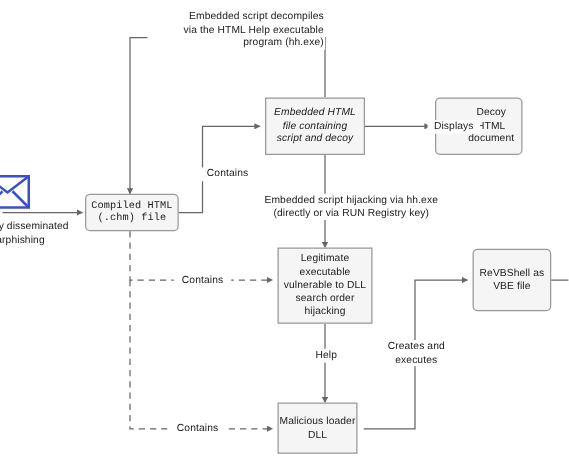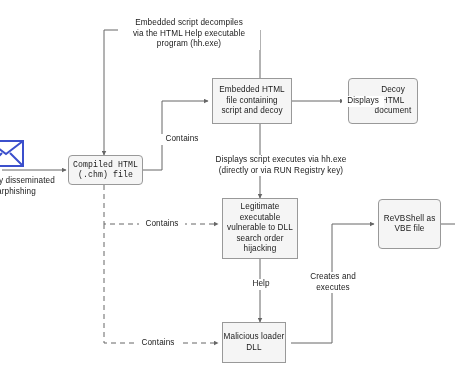--- a/index.html
+++ b/index.html
@@ -104,48 +104,48 @@
 
   <svg class="mail-icon" style="left:-12px; top:140px;" width="40" height="30" viewBox="0 0 40 30" xmlns="http://www.w3.org/2000/svg">
     <rect x="1" y="1" width="34" height="25" fill="#ffffff" stroke="#3b4fcc" stroke-width="2"></rect>
     <path d="M 1 1 L 18 14 L 35 1" fill="none" stroke="#3b4fcc" stroke-width="2"></path>
     <path d="M 1 26 L 14 13 M 35 26 L 22 13" fill="none" stroke="#3b4fcc" stroke-width="2"></path>
   </svg>
 
   <div class="node rounded" style="left:68px; top:155px; width:75px; height:30px;font-family:Liberation Mono, monospace;">Compiled HTML
 (.chm) file</div>
 
-  <div class="node" style="left:212px; top:78px; width:80px; height:46px;">Embedded HTML
+  <div class="node" style="left:212px; top:78px; width:80px; height:46px;font-style:italic;">Embedded HTML
 file containing
 script and decoy</div>
 
   <div class="node rounded" style="left:348px; top:78px; width:70px; height:46px;padding-left:20px;">Decoy HTML
 document</div>
 
   <div class="node rounded" style="left:378px; top:199px; width:63px; height:50px;">ReVBShell as
 VBE file</div>
 
   <div class="node" style="left:222px; top:198px; width:76px; height:61px;">Legitimate
 executable
 vulnerable to DLL
 search order
 hijacking</div>
 
   <div class="node" style="left:222px; top:322px; width:64px; height:41px;">Malicious loader
 DLL</div>
 
-  <div class="edge-label" style="left:118px; top:18px; width:140px;">Embedded script decompiles
+  <div class="edge-label" style="left:118px; top:8px; width:140px;text-align:right;">Embedded script decompiles
 via the HTML Help executable
 program (hh.exe)</div>
 
   <div class="edge-label" style="left:158px; top:134px; width:46px;">Contains</div>
 
   <div class="edge-label" style="left:299px; top:96px; width:40px;margin-left:43px;">Displays</div>
 
-  <div class="edge-label" style="left:190px; top:155px; width:180px;">Displays script executes via hh.exe
+  <div class="edge-label" style="left:190px; top:155px; width:180px;">Embedded script hijacking via hh.exe
 (directly or via RUN Registry key)</div>
 
   <div class="edge-label" style="left:139px; top:219px; width:44px;">Contains</div>
 
   <div class="edge-label" style="left:239px; top:279px; width:42px;">Help</div>
 
   <div class="edge-label" style="left:297px; top:272px; width:70px;">Creates and
 executes</div>
 
   <div class="edge-label" style="left:134px; top:338px; width:46px;">Contains</div>

